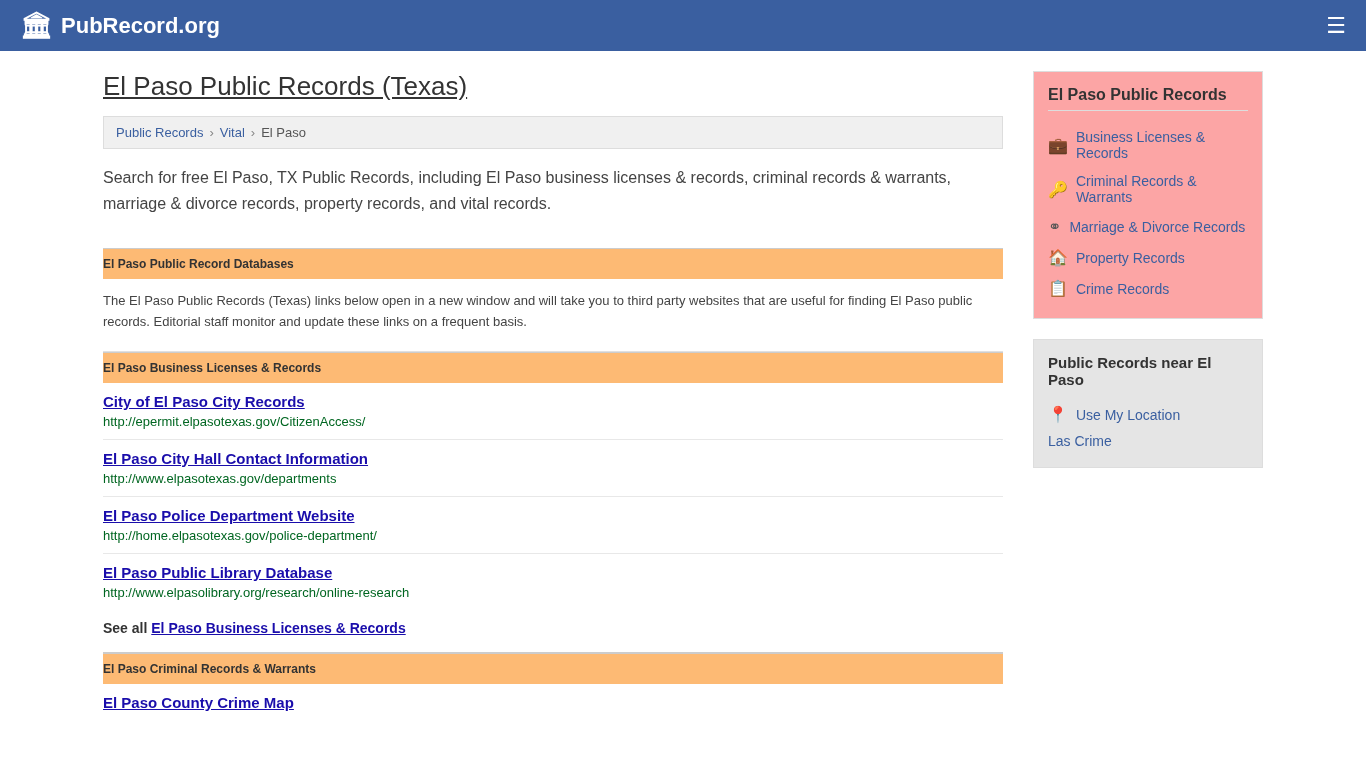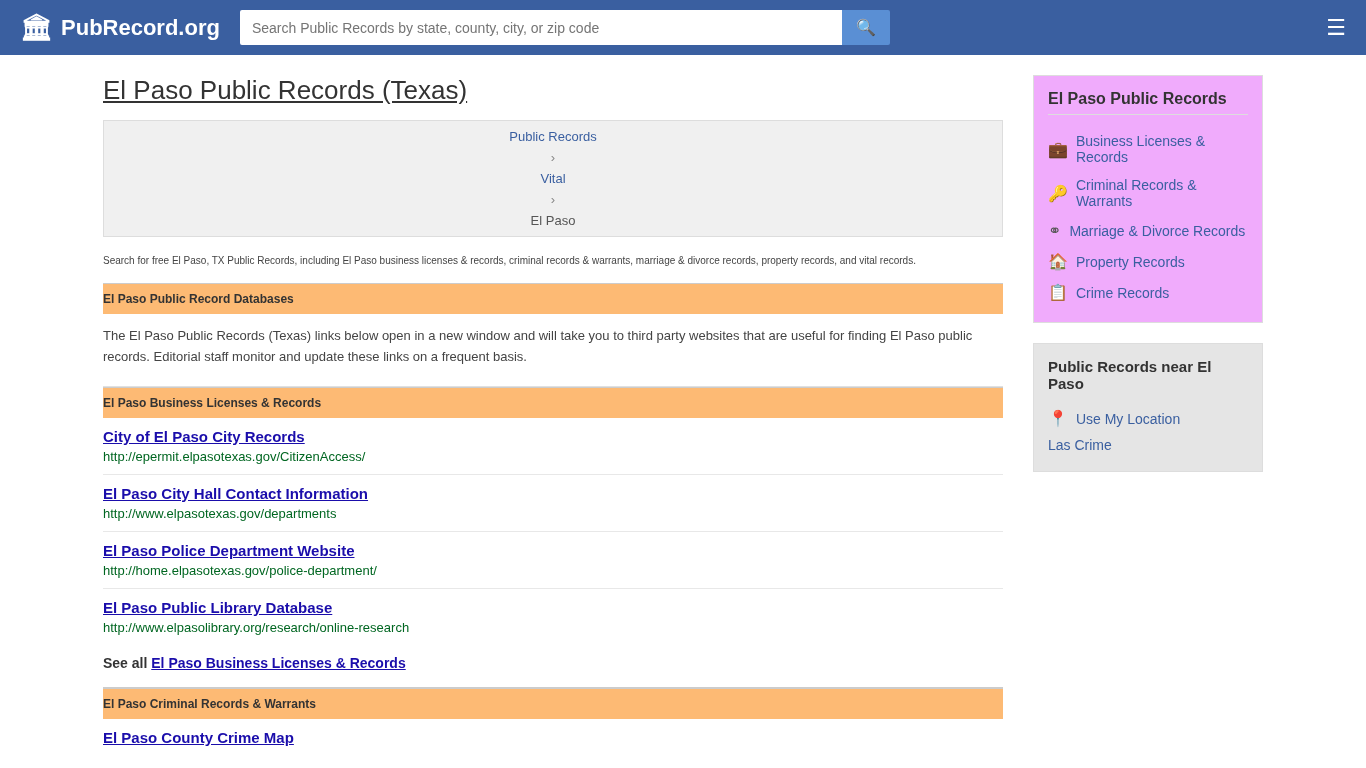--- a/index.html
+++ b/index.html
@@ -86,34 +86,33 @@
     #breadcrumb-bar {
       background: #f0f0f0;
       border: 1px solid #ddd;
       padding: 8px 12px;
       font-size: 13px;
       color: #555;
       margin-bottom: 16px;
       display: flex;
       align-items: center;
       gap: 6px;
-      flex-direction: column;
     }
     #breadcrumb-bar a {
       color: #3a5fa0;
       text-decoration: none;
     }
     .breadcrumb-sep { color: #888; }
 
     
     #description {
-      font-size: 10px;
+      font-size: 16px;
       color: #444;
       line-height: 1.6;
-      margin-bottom: 14px;
+      margin-bottom: 32px;
     }
 
     
     .section-header {
       background: #fdba74;
       padding: 8px 0;
       font-weight: bold;
       font-size: 12px;
       color: #333;
       margin-bottom: 0;
@@ -168,21 +167,21 @@
       text-decoration: underline;
     }
 
     
     .criminal-section {
       margin-top: 0;
     }
 
     
     #sidebar-box {
-      background: #f0abfc;
+      background: #fca5a5;
       border: 1px solid #ddd;
       padding: 14px;
       margin-bottom: 20px;
     }
     #sidebar-title {
       font-size: 16px;
       font-weight: bold;
       color: #333;
       margin-bottom: 12px;
       padding-bottom: 6px;
@@ -229,26 +228,20 @@
     }
   </style>
 </head>
 <body>
 
 <header id="header">
   <a id="logo-area">
     <span id="logo-icon">🏛</span>
     <span>PubRecord.org</span>
   </a>
-  <div id="search-form">
-    <input id="search-input" type="text" placeholder="Search Public Records by state, county, city, or zip code" style="">
-    <button id="search-button">
-      <span>🔍</span>
-    </button>
-  </div>
   <button id="menu-button">
     <span>☰</span>
   </button>
 </header>
 
 <div id="main-layout">
 
   <div id="content">
 
     <h1 id="page-title">El Paso Public Records (Texas)</h1>

